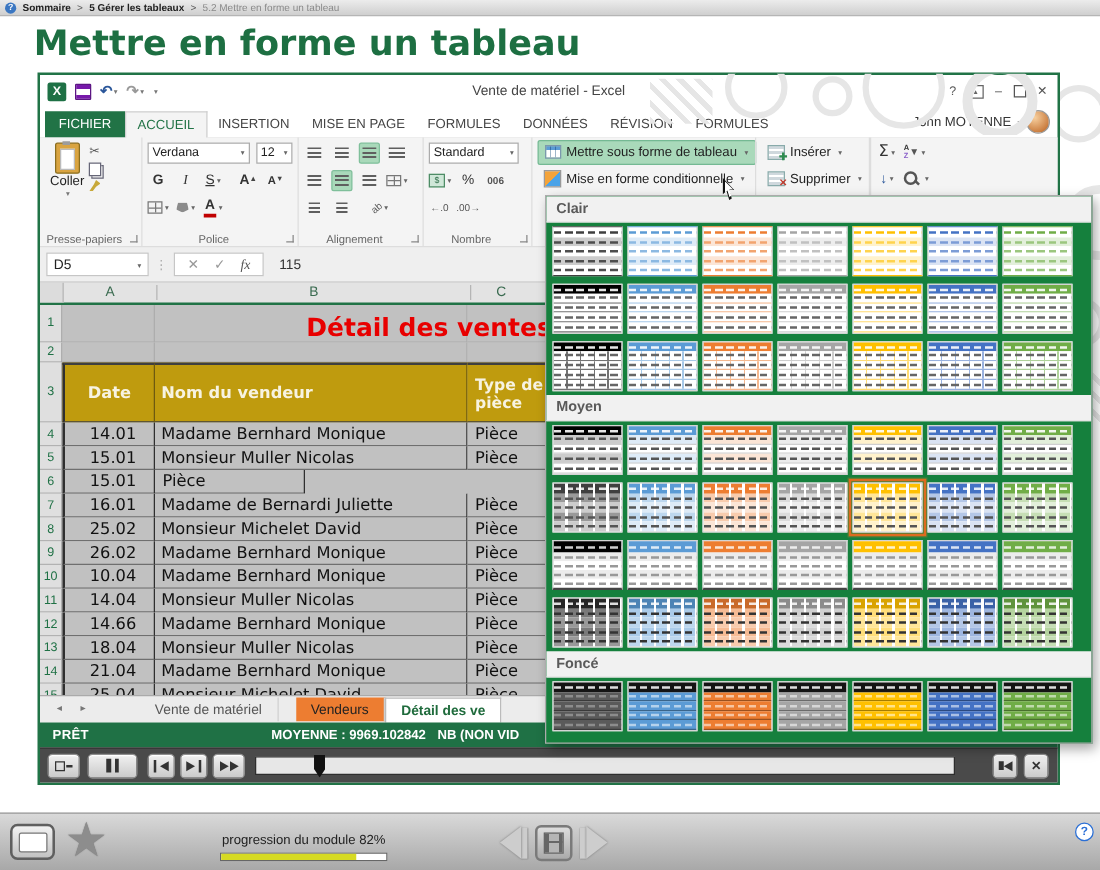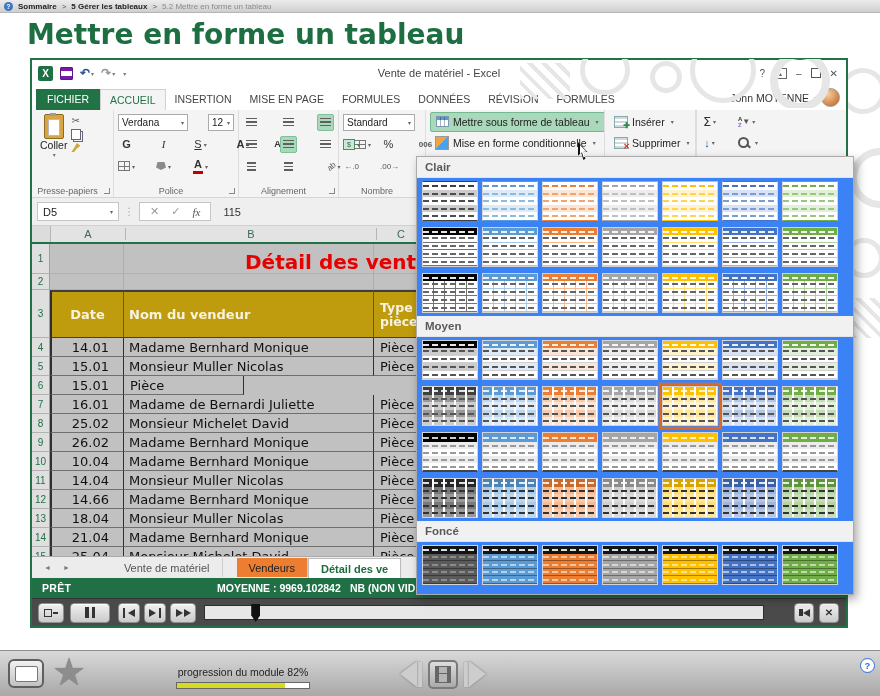--- a/index.html
+++ b/index.html
@@ -43,21 +43,21 @@
   .rtab.file{background:#217346;color:#fff;padding:4px 11px 5px;}
   .rtab.active{background:#F4F4F4;color:#217346;border:1px solid #d0d0d0;border-bottom:none;margin-bottom:-1px;}
   .userbox{margin-left:auto;display:flex;align-items:center;gap:4px;padding-right:6px;padding-bottom:3px;font-size:10.5px;color:#333;}
   .avatar{width:17px;height:17px;border-radius:50%;background:radial-gradient(circle at 35% 30%,#f7cf9e,#c97b3d 75%);border:1px solid #999;}
   
   .ribbon{position:absolute;left:0;top:50px;width:814px;height:88px;background:#F4F4F4;
     border-bottom:1px solid #d5d5d5;display:flex;box-sizing:border-box;}
   .rgroup{position:relative;height:100%;border-right:1px solid #ddd;padding:1px 4px 13px;box-sizing:border-box;flex:none;}
   .rglabel{position:absolute;bottom:1px;left:0;right:10px;text-align:center;font-size:9px;color:#666;white-space:nowrap;}
   .lnch{position:absolute;right:3px;bottom:3px;width:5px;height:5px;border-right:1px solid #888;border-bottom:1px solid #888;}
-  .rrow{display:flex;align-items:center;gap:20px;height:22px;}
+  .rrow{display:flex;align-items:center;gap:5px;height:22px;}
   .combo{background:#fff;border:1px solid #ababab;font-size:10px;color:#222;height:17px;
     display:flex;align-items:center;justify-content:space-between;padding:0 3px;box-sizing:border-box;}
   .car{font-size:6px;color:#666;margin-left:2px;}
   .ibtn{display:flex;align-items:center;justify-content:center;min-width:17px;height:17px;border-radius:2px;color:#333;}
   .ibtn.sel{background:#A9D9BA;border:1px solid #7fbf9a;box-sizing:border-box;}
   .gbars{width:11px;height:9px;background:repeating-linear-gradient(#5f5f5f 0 1.5px,rgba(0,0,0,0) 1.5px 3.5px);}
   .blet{font-size:11px;font-weight:bold;}
   .ilet{font-size:11px;font-style:italic;font-family:"Liberation Serif",serif;}
   .ulet{font-size:11px;text-decoration:underline;}
   .aup{font-size:11px;font-weight:bold;}
@@ -155,21 +155,21 @@
   .pausebar{width:3.5px;height:11px;background:#333;}
   .ebox{width:8px;height:8px;border:1.5px solid #333;box-sizing:border-box;}
   .earr{width:5px;height:2px;background:#333;margin-left:-2px;}
   .track{position:relative;margin-left:8px;width:560px;height:15px;background:#E7E7E7;border:1px solid #2e2e2e;box-sizing:border-box;flex:none;}
   .done{height:100%;background:#fff;}
   .handle{position:absolute;top:-2px;width:9px;height:18px;background:#111;
     clip-path:polygon(0 0,100% 0,100% 62%,50% 100%,0 62%);}
   .volbox{width:4px;height:7px;background:#333;}
   .clsx{font-size:10px;color:#333;font-weight:bold;}
   
-  .gallery{position:absolute;left:416px;top:156px;width:436px;height:437px;background:#3b82f6;
+  .gallery{position:absolute;left:436px;top:156px;width:436px;height:437px;background:#15803d;
     border:1px solid #ababab;box-shadow:3px 4px 9px rgba(0,0,0,.35);z-index:6;overflow:hidden;}
   .gsec-label{height:21px;background:#F1F1F1;color:#5a5a5a;font-size:11.5px;font-weight:bold;
     display:flex;align-items:center;padding-left:8px;border-bottom:1px solid #e4e4e4;box-sizing:border-box;}
   .grow{display:flex;gap:4px;padding:3px 0 3px 5px;}
   .swatch{width:56px;height:40px;background:#fff;border:1px solid #d4d4d4;display:flex;flex-direction:column;
     box-sizing:border-box;flex:none;}
   .swatch .mrow{flex:1;}
   .swatch.hl{outline:2px solid #DD6B1F;outline-offset:1px;box-shadow:0 0 0 4px rgba(237,125,49,.25);}
   
   .cursor{position:absolute;left:578px;top:142px;z-index:7;width:12px;height:18px;}

